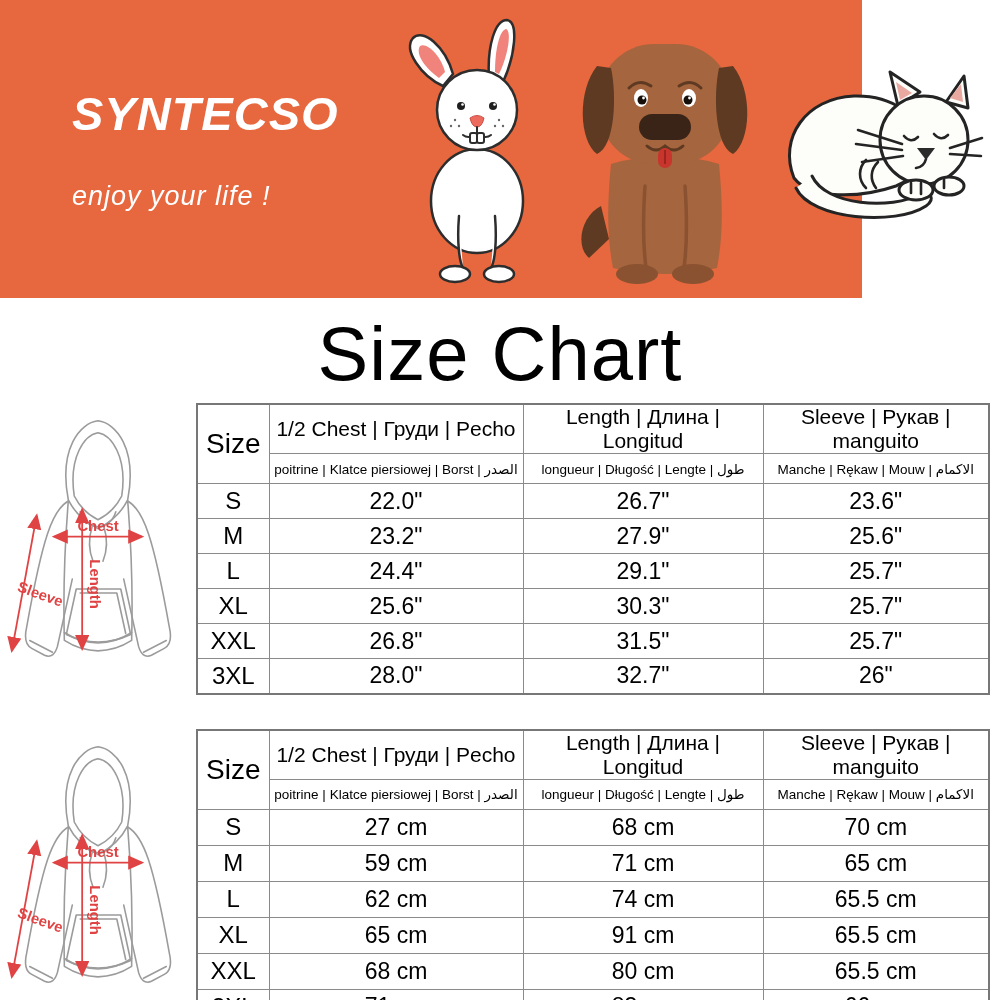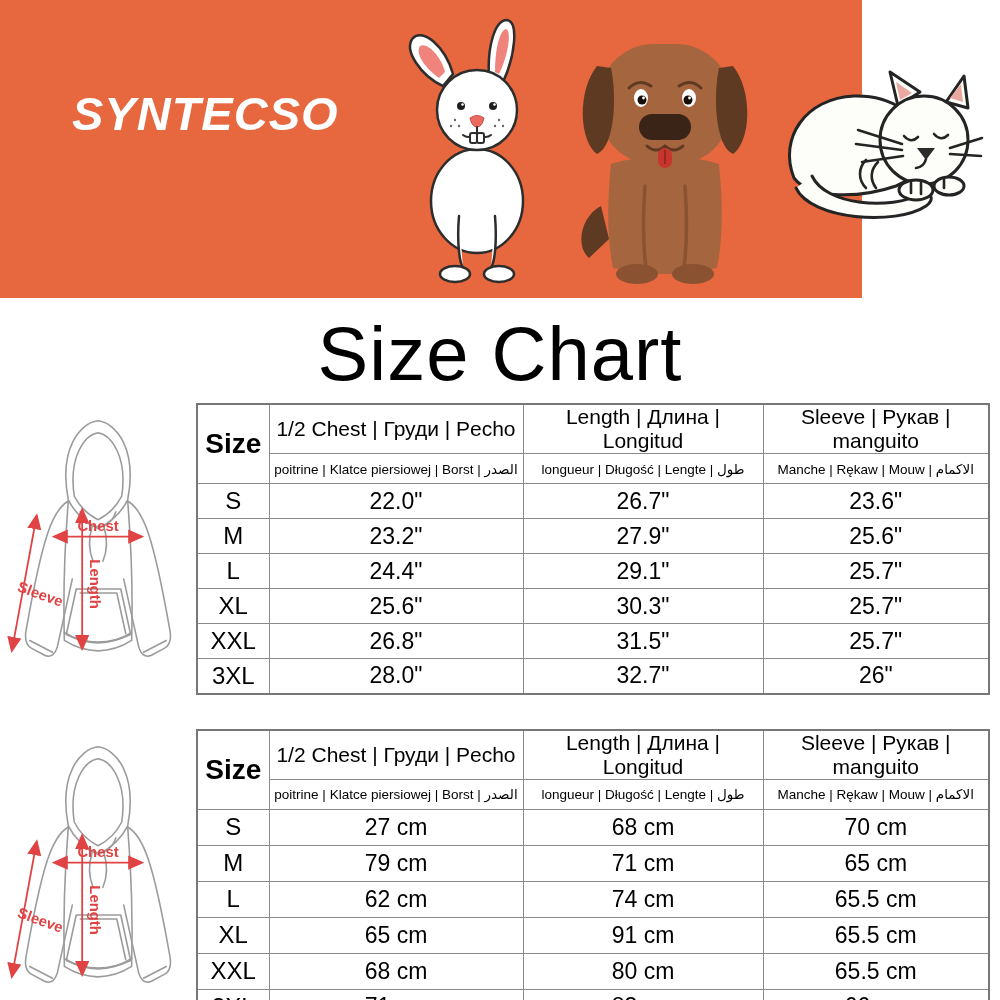--- a/index.html
+++ b/index.html
@@ -23,41 +23,42 @@
   
   .size-section { display:flex; align-items:flex-start; }
   .size-section.second { margin-top:32px; }
   .diagram-wrap { flex:0 0 196px; width:196px; }
   .hoodie { width:196px; height:282px; display:block; }
 
   
   table.size-table { border-collapse:collapse; width:792px; table-layout:fixed;
     text-align:center; color:#000; border:2px solid #777; margin-top:2px; }
   .size-table th, .size-table td { border:1px solid #8a8a8a; font-weight:400; padding:0; }
-  .size-table .size-head { font-size:28px;font-weight:bold; }
+  .size-table .size-head { font-size:28px; }
   .size-table .main-head { font-size:21px; height:35px; }
   .size-table .sub-head  { font-size:13.5px; height:30px;margin-top:33px; }
   .size-table td { font-size:23px; height:35px; }
   .size-table td.size-col { font-size:24px; }
   .size-section.second .size-table td { height:36px; }
 </style>
 </head>
 <body>
 
 <svg width="0" height="0" style="position:absolute">
   <defs>
     <marker id="arrw" markerWidth="9" markerHeight="9" refX="7.5" refY="4" orient="auto-start-reverse">
       <path d="M0,0 L9,4 L0,8 Z" fill="#E04343"></path>
     </marker>
   </defs>
 </svg>
 
 <div class="banner">
   <div class="brand-block">
     <div class="brand-name">SYNTECSO</div>
+    <div class="brand-tagline">enjoy your life !</div>
   </div>
 
   <svg class="animal rabbit" viewBox="0 0 168 270">
     <g stroke="#2d2d2d" stroke-width="2.5" fill="#ffffff" stroke-linejoin="round" stroke-linecap="round">
       <path d="M50,70 C28,60 10,34 20,22 C30,12 52,30 60,58 Z"></path>
       <path d="M96,62 C94,30 102,4 114,4 C126,6 122,40 110,66 Z"></path>
     </g>
     <path d="M46,62 C32,52 22,38 27,30 C34,26 48,40 52,56 Z" fill="#F0837B"></path>
     <path d="M102,56 C102,32 107,14 113,13 C119,15 115,40 106,58 Z" fill="#F0837B"></path>
     <g stroke="#2d2d2d" stroke-width="2.5" fill="#ffffff" stroke-linejoin="round" stroke-linecap="round">
@@ -298,21 +299,21 @@
     </thead>
     <tbody>
       <tr>
         <td class="size-col">S</td>
         <td>27 cm</td>
         <td>68 cm</td>
         <td>70 cm</td>
       </tr>
       <tr>
         <td class="size-col">M</td>
-        <td>79 cm</td>
+        <td>59 cm</td>
         <td>71 cm</td>
         <td>65 cm</td>
       </tr>
       <tr>
         <td class="size-col">L</td>
         <td>62 cm</td>
         <td>74 cm</td>
         <td>65.5 cm</td>
       </tr>
       <tr>

